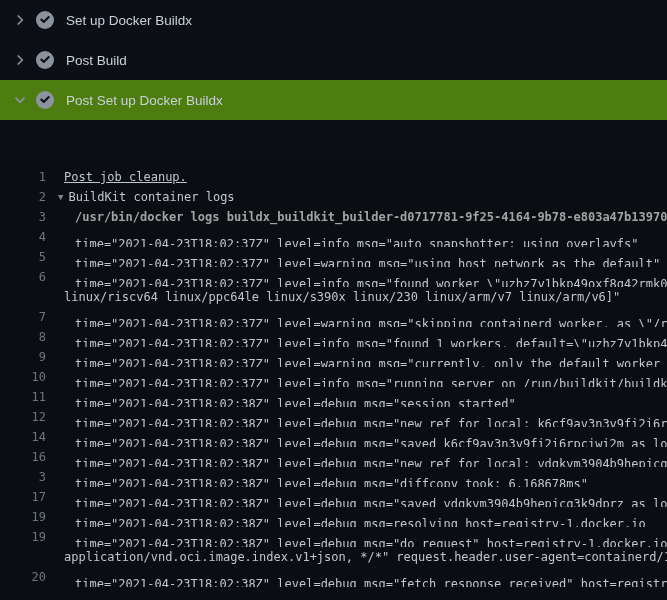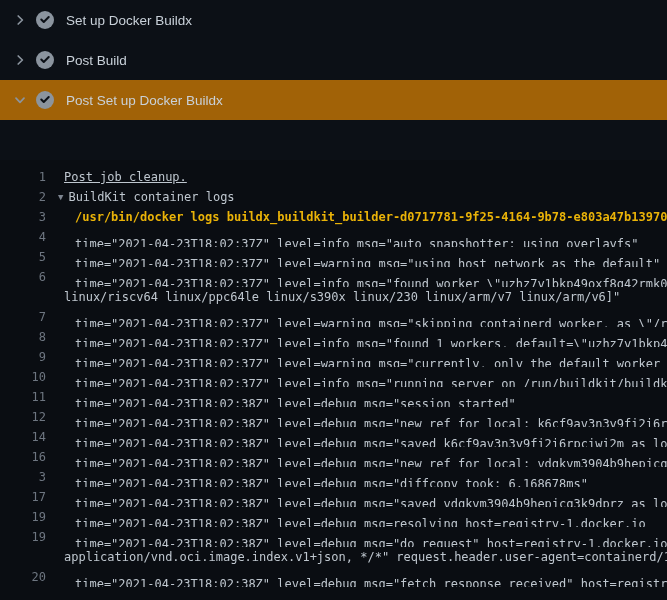--- a/index.html
+++ b/index.html
@@ -3,34 +3,34 @@
 <meta charset="utf-8">
 <style>
   * { margin:0; padding:0; box-sizing:border-box; }
   html,body { width:667px; height:600px; overflow:hidden; }
   body { background:#0c1016; }
   .app { width:667px; height:528px; font-family:"Liberation Sans", sans-serif; }
 
   
   .steps { height:160px; background:#0c1016; }
   .step { height:40px; display:flex; align-items:center; padding-left:12px; cursor:pointer; }
-  .step.expanded { background:#a16207;text-align:right; }
+  .step.expanded { background:#4d7c0f;text-align:right; }
   .chev { width:16px; height:16px; flex:0 0 16px; display:flex; align-items:center; justify-content:center; }
   .check { width:18px; height:18px; flex:0 0 18px; margin-left:8px; display:flex; align-items:center; justify-content:center; }
   .slabel { margin-left:12px; font-size:13.5px; color:#c9d1d9; }
 
   
   .log { height:440px; background:#0a0d12; overflow:hidden; padding-top:7px;
          font-family:"DejaVu Sans Mono","Liberation Mono",monospace; font-size:12px; }
   .lrow { height:20px; line-height:20px; display:flex; overflow:hidden; }
   .ln { flex:0 0 46px; text-align:right; color:#6e7681; cursor:pointer; }
   .txt { flex:0 0 auto; white-space:pre; color:#bfc7cf; }
   .txt.plain { padding-left:18px;text-decoration:underline; }
   .txt.group { padding-left:12px; cursor:pointer; }
-  .txt.command { padding-left:29px; color:#eab308; font-weight:bold; }
+  .txt.command { padding-left:29px; color:#a3a3a3; font-weight:bold; }
   .txt.log { padding-left:29px; }
   .txt.cont { padding-left:18px; }
   .marker { font-size:9px; color:#7d8590; margin-right:5px; display:inline-block; transform:translateY(-1px); }
 </style>
 </head>
 <body>
 
 <div class="app">
   <div class="steps" id="steps">
       <div class="step">

